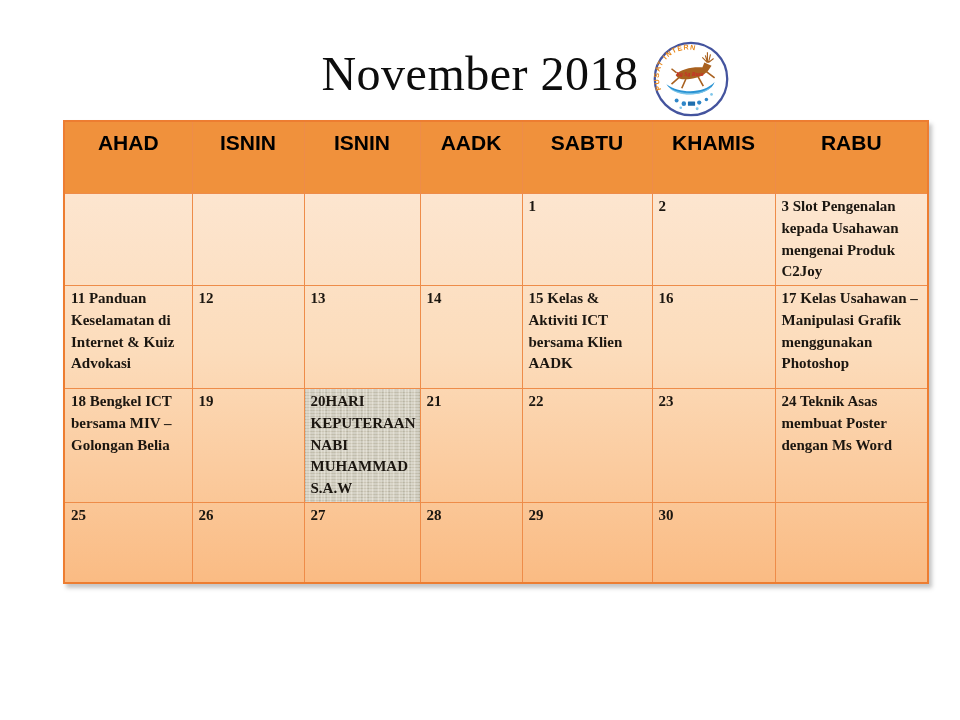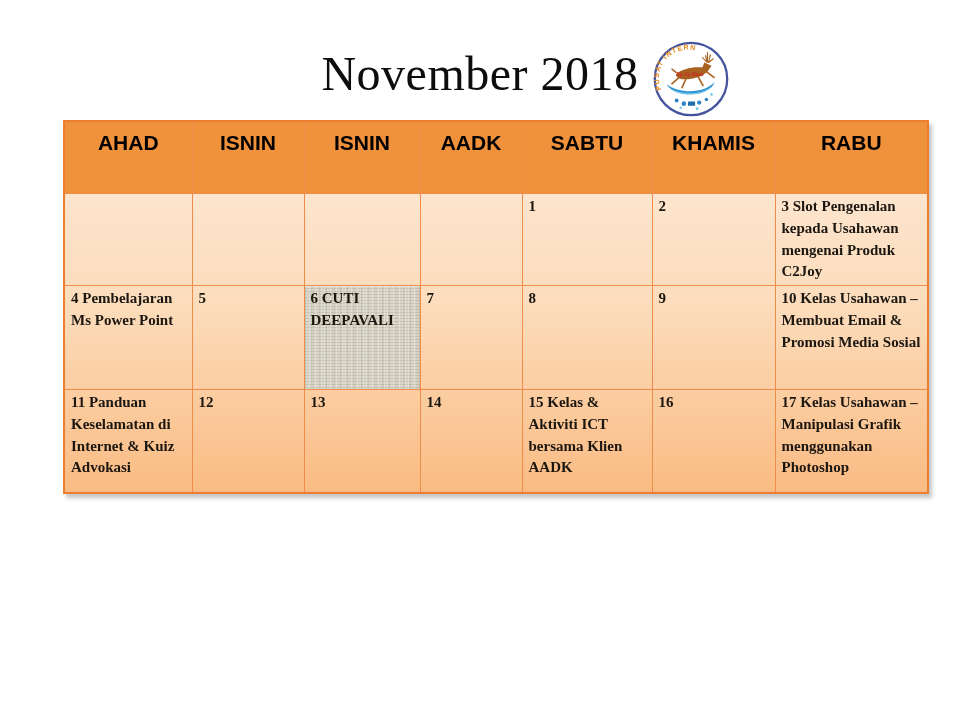--- a/index.html
+++ b/index.html
@@ -126,34 +126,43 @@
     <tbody>
       <tr class="week-1">
         <td></td>
         <td></td>
         <td></td>
         <td></td>
         <td>1</td>
         <td>2</td>
         <td>3 Slot Pengenalan kepada Usahawan mengenai Produk C2Joy</td>
       </tr>
-      <tr class="week-2">
-        <td>4 Pembelajaran Ms Power Point</td>
-        <td>5</td>
-        <td class="holiday">6 CUTI DEEPAVALI</td>
-        <td>7</td>
-        <td>8</td>
-        <td>9</td>
-        <td>10 Kelas Usahawan – Membuat Email &amp; Promosi Media Sosial</td>
-      </tr>
       <tr class="week-3">
         <td>11 Panduan Keselamatan di Internet &amp; Kuiz Advokasi</td>
         <td>12</td>
         <td>13</td>
         <td>14</td>
         <td>15 Kelas &amp; Aktiviti ICT bersama Klien AADK</td>
         <td>16</td>
         <td>17 Kelas Usahawan – Manipulasi Grafik menggunakan Photoshop</td>
       </tr>
+      <tr class="week-4">
+        <td>18 Bengkel ICT bersama MIV – Golongan Belia</td>
+        <td>19</td>
+        <td class="holiday">20HARI KEPUTERAAN NABI MUHAMMAD S.A.W</td>
+        <td>21</td>
+        <td>22</td>
+        <td>23</td>
+        <td>24 Teknik Asas membuat Poster dengan Ms Word</td>
+      </tr>
+      <tr class="week-5">
+        <td>25</td>
+        <td>26</td>
+        <td>27</td>
+        <td>28</td>
+        <td>29</td>
+        <td>30</td>
+        <td></td>
+      </tr>
     </tbody>
   </table>
 
 </div>
 
 </body></html>

